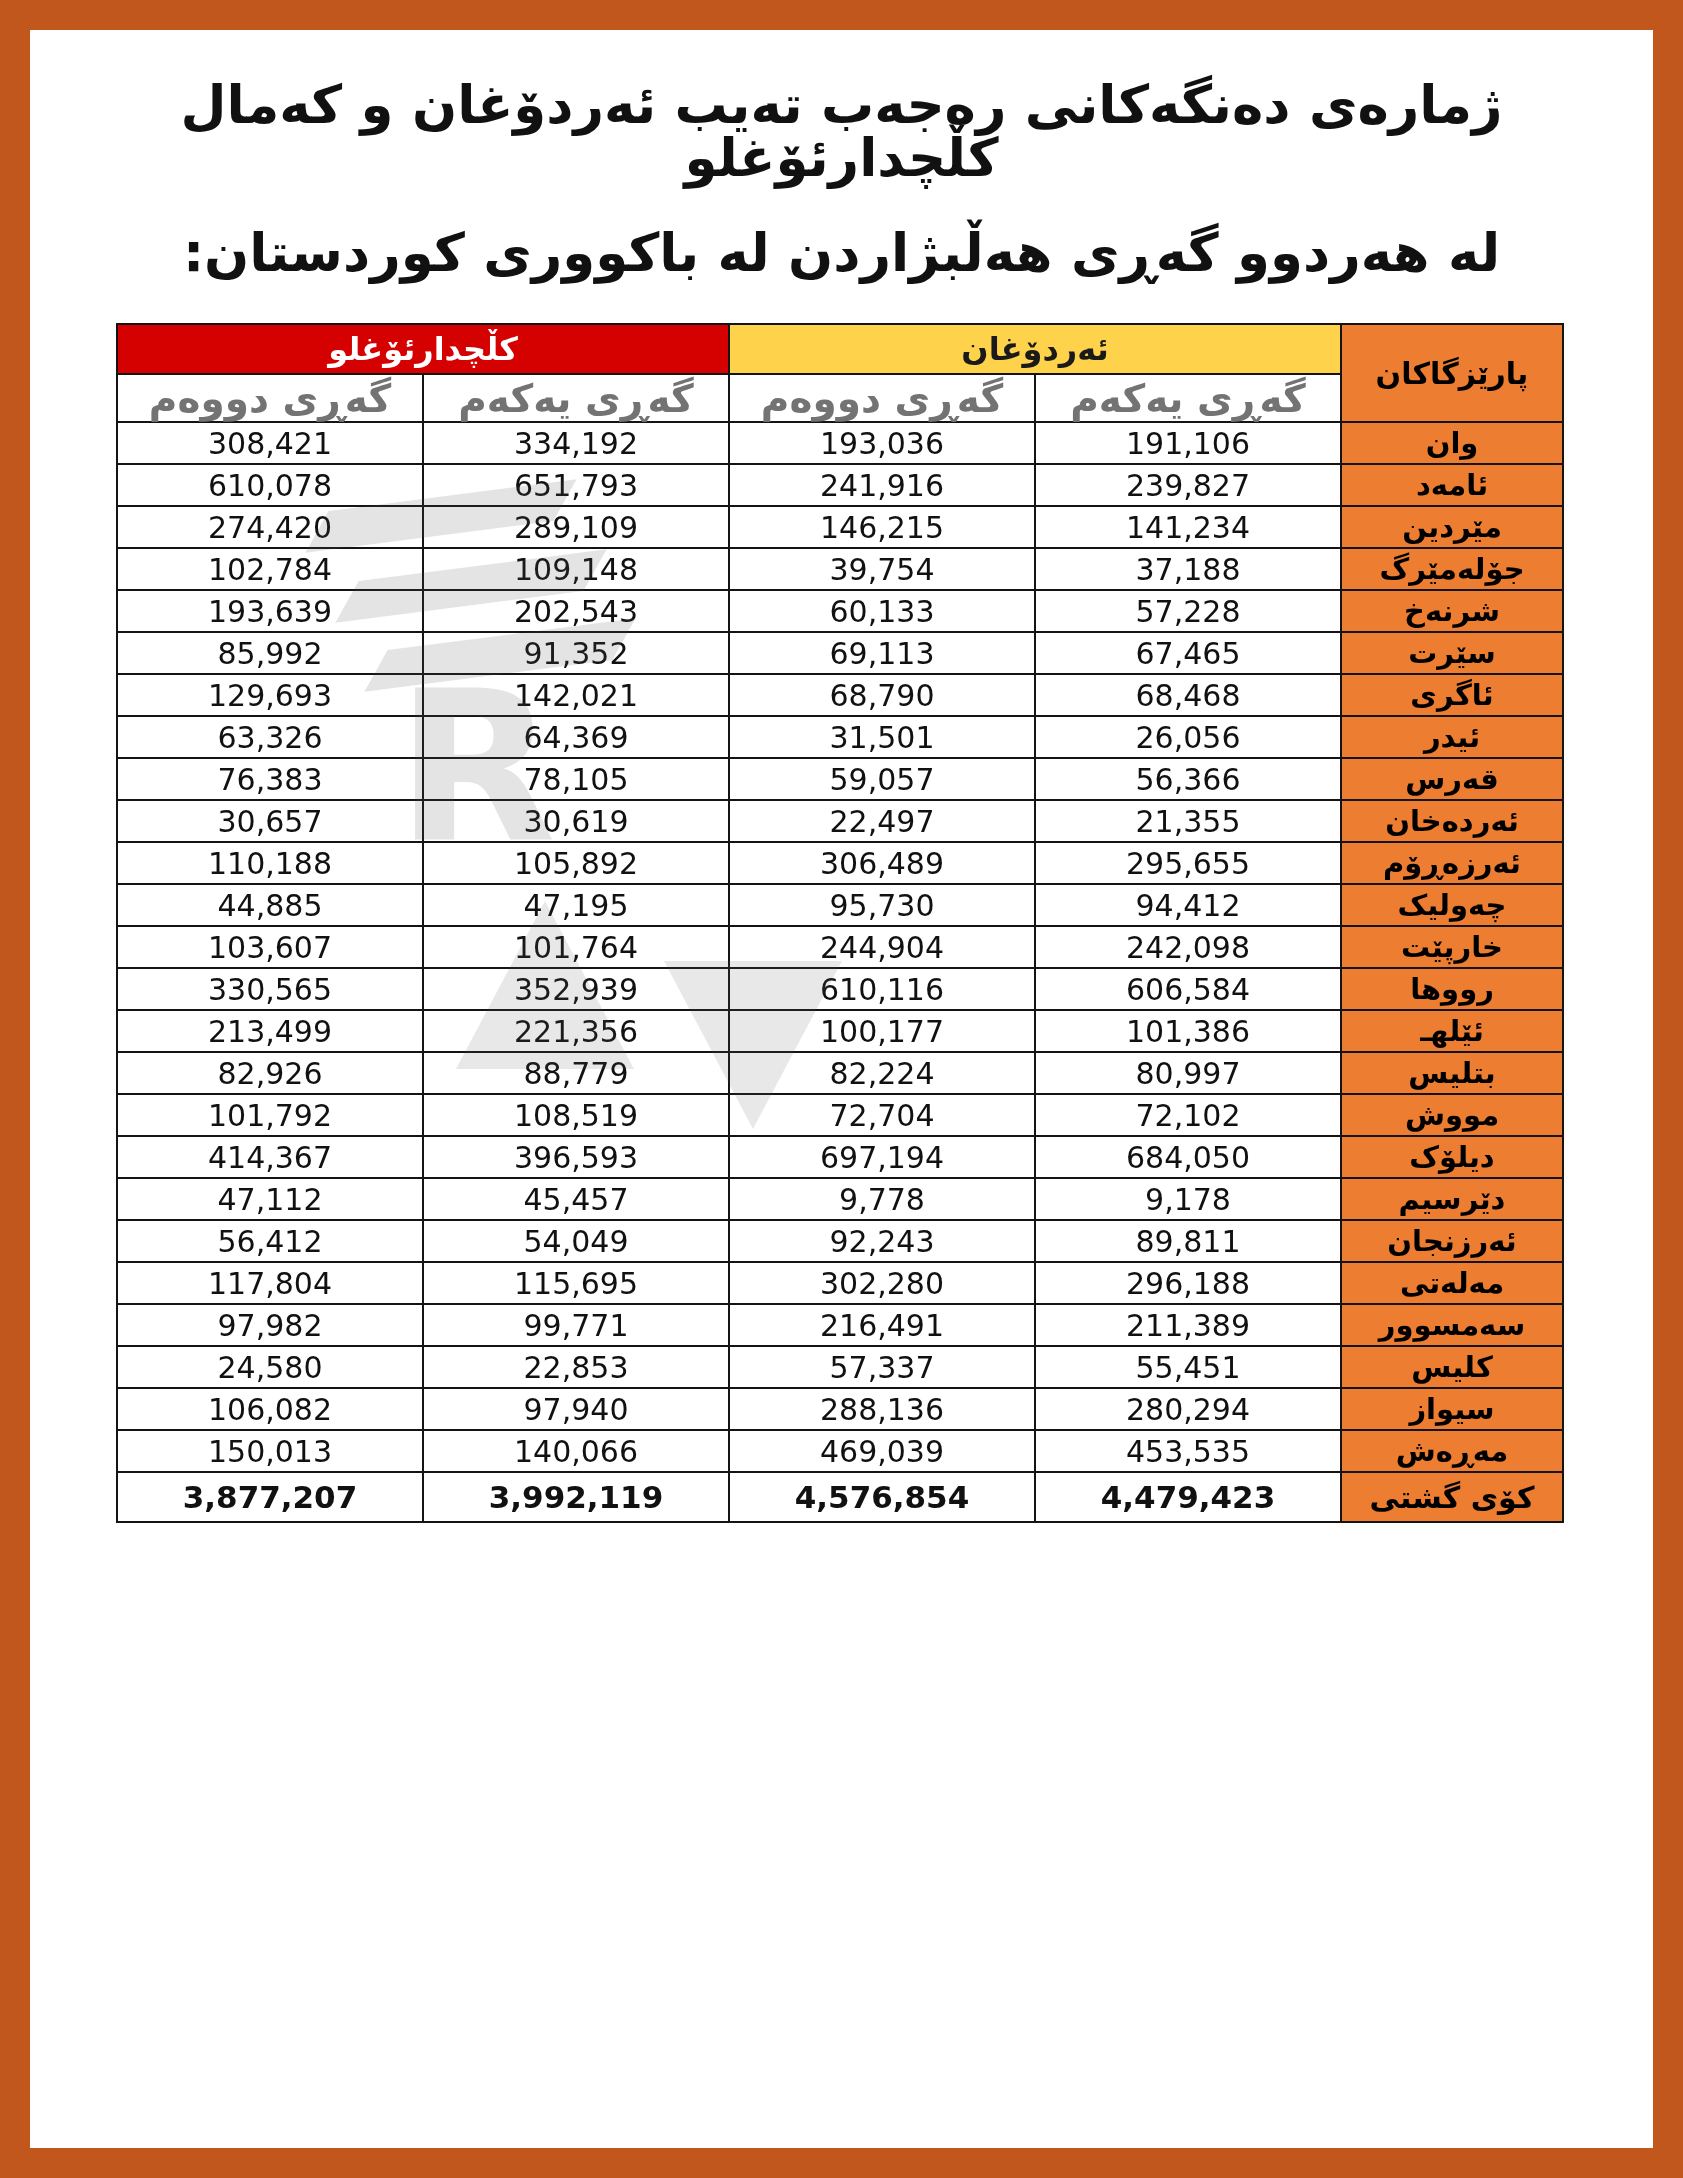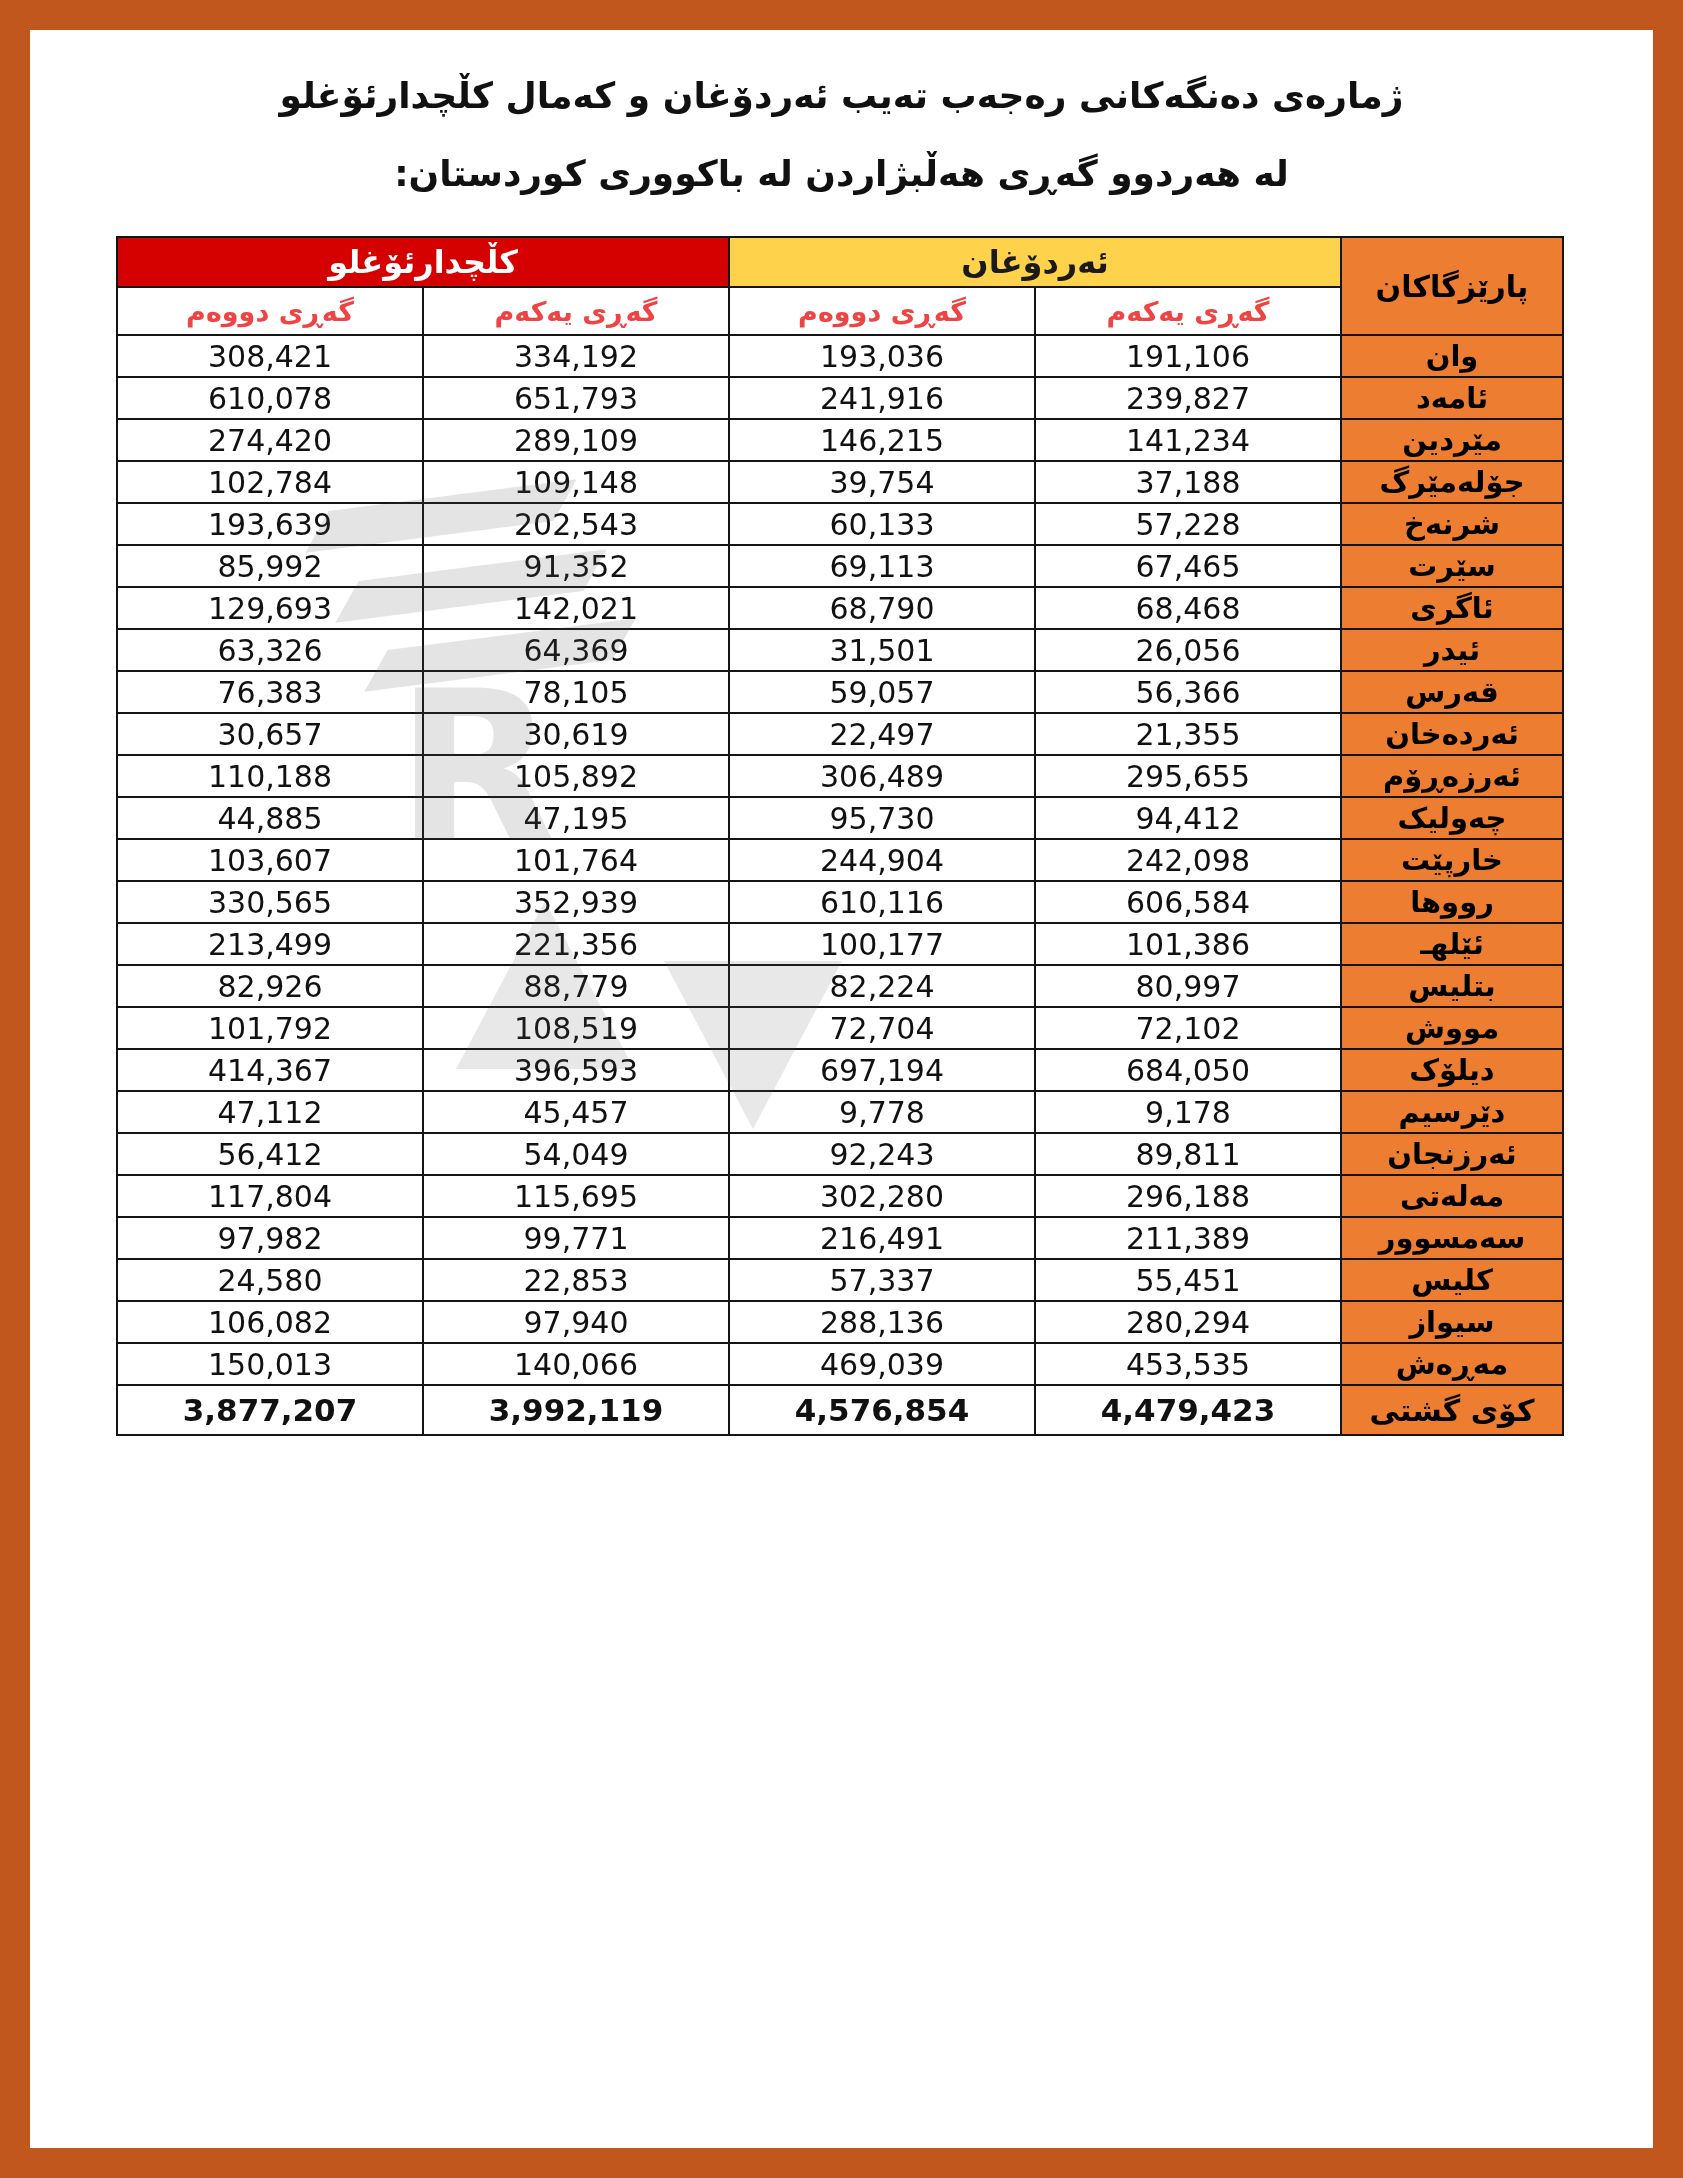--- a/index.html
+++ b/index.html
@@ -19,21 +19,21 @@
     top: 30px; left: 30px; right: 30px; bottom: 30px;
     background: #ffffff;
     overflow: hidden;
   }
   .title-block {
     margin-top: 48px;
     text-align: center;
     color: #111;
   }
   .title-line {
-    font-size: 36px;
+    font-size: 53px;
     font-weight: bold;
     line-height: 1.0;
   }
   .title-line + .title-line {
     margin-top: 42px;
   }
   .table-wrap {
     position: relative;
     width: 1445px;
     margin: 44px auto 0 auto;
@@ -70,22 +70,22 @@
   }
   th.group-kilicdaroglu {
     background: var(--kilicdaroglu-red, #D50000);
     color: #ffffff;
     font-size: 32px;
     font-weight: bold;
     height: 48px;
   }
   th.col-head {
     background: #ffffff;
-    color: #ef4444;
-    font-size: 27px;
+    color: #737373;
+    font-size: 39px;
     font-weight: bold;
     height: 46px;
   }
   tr.data-row { height: 42px; }
   tr.data-row td {
     font-size: 30px;
     color: #111;
     font-weight: normal;
     background: transparent;
   }

